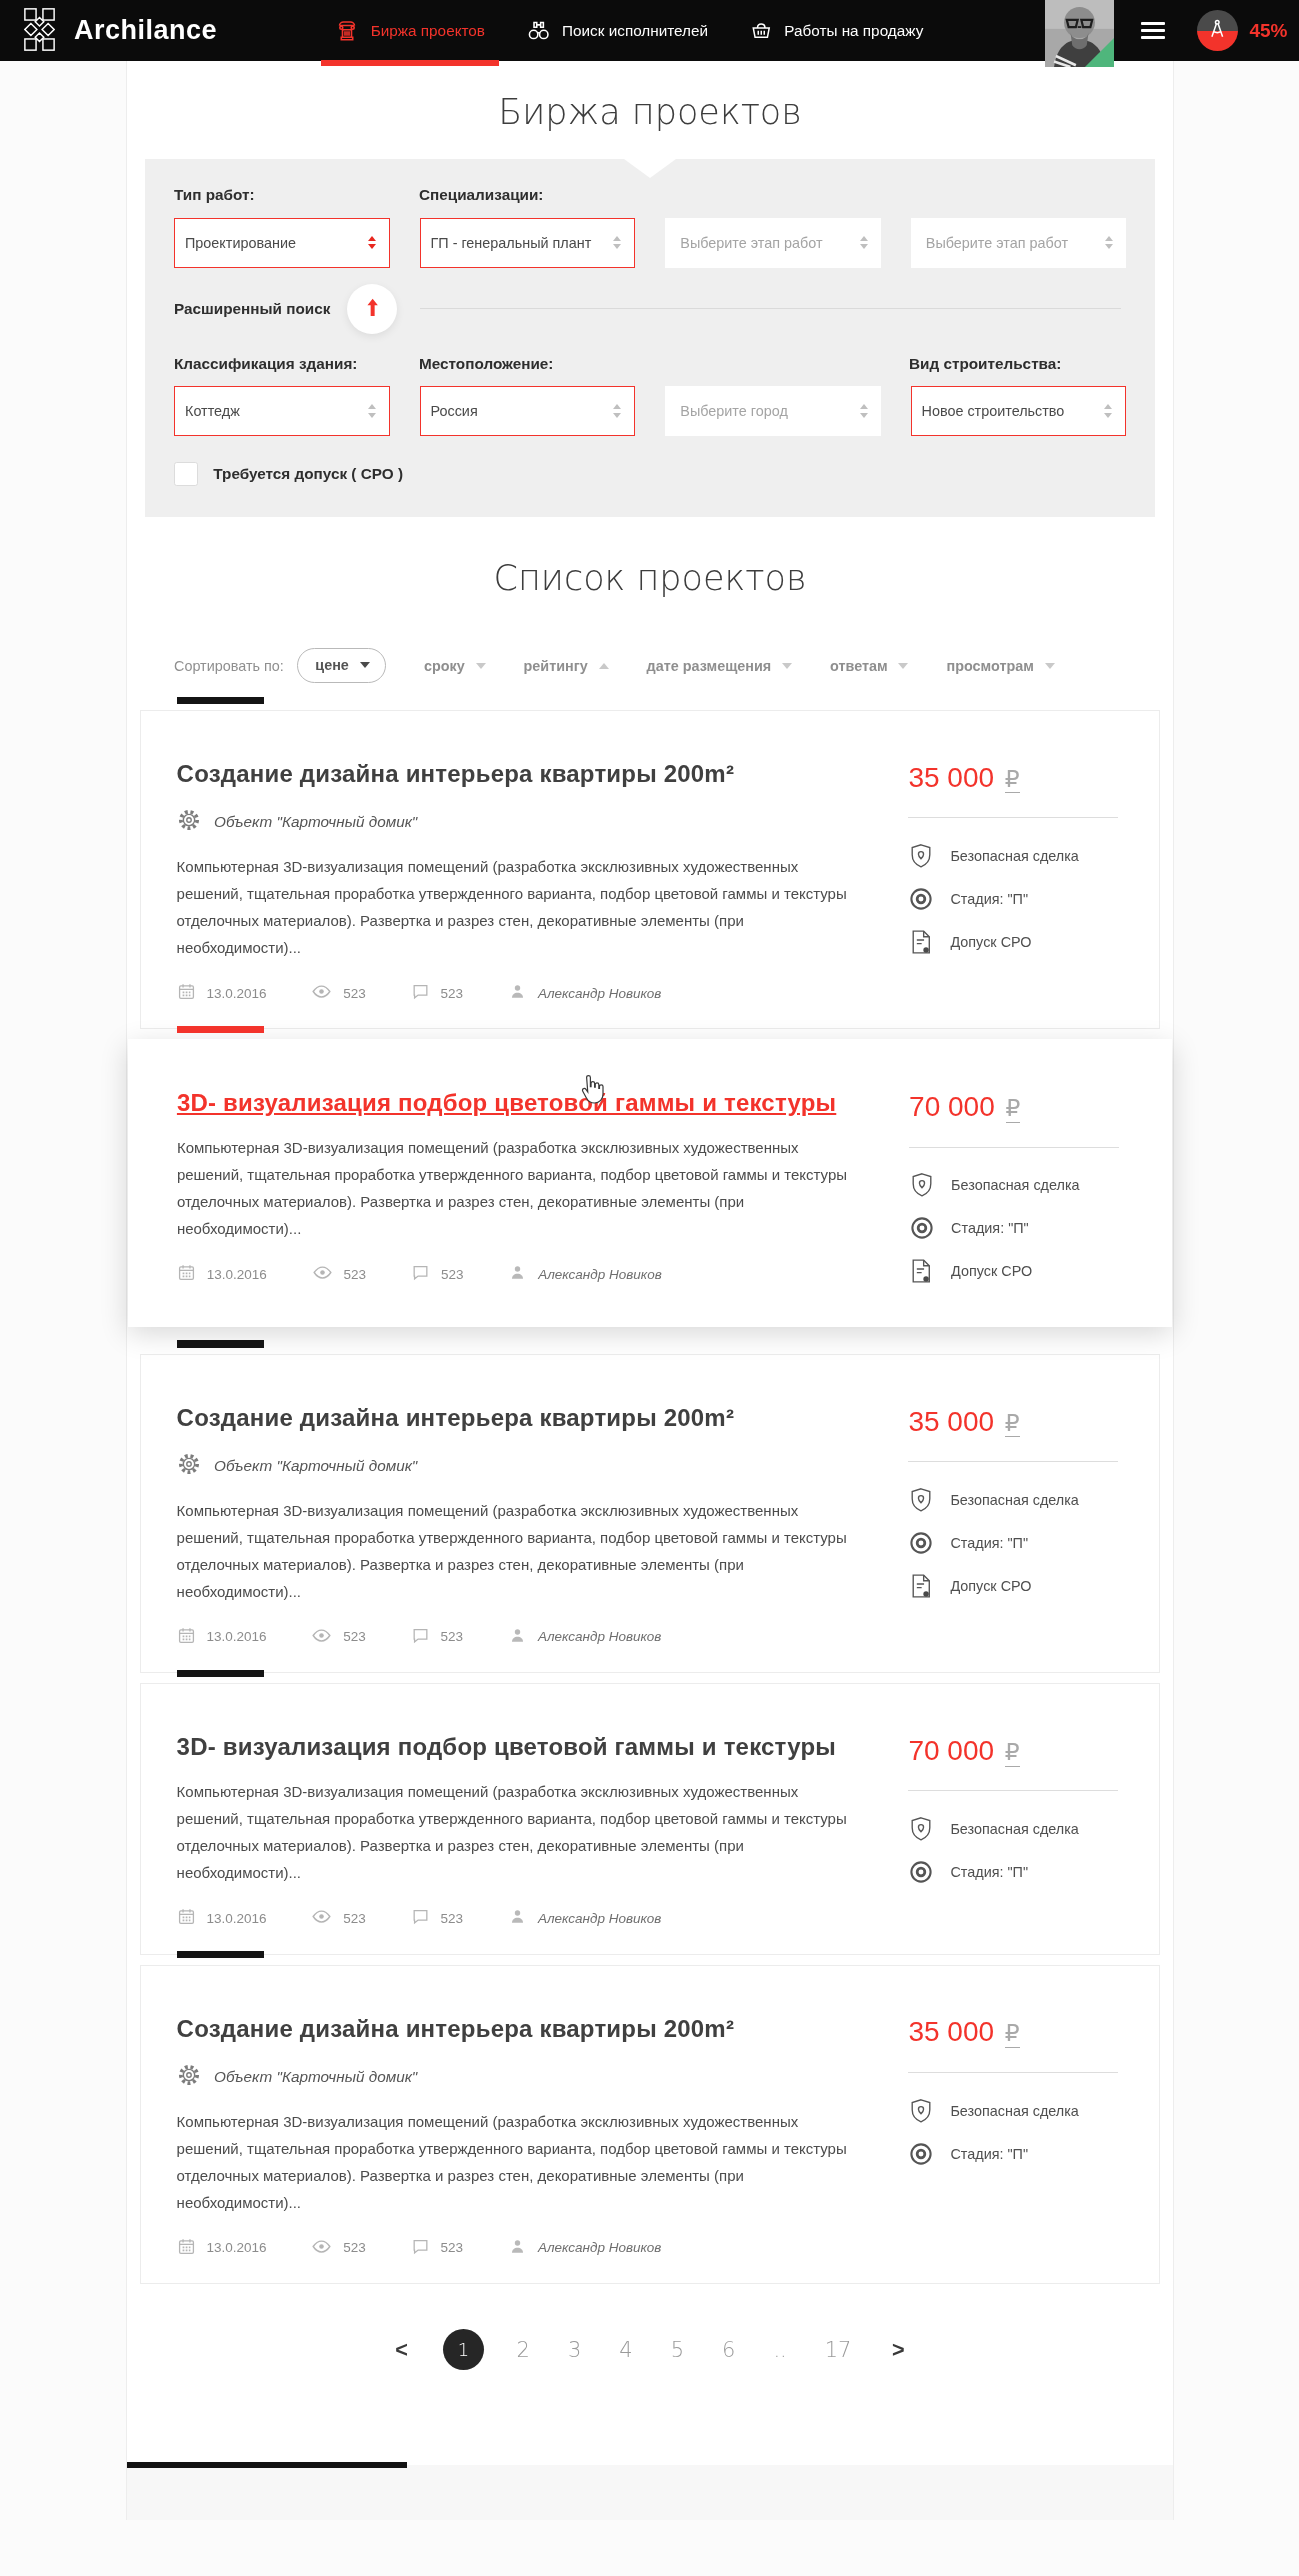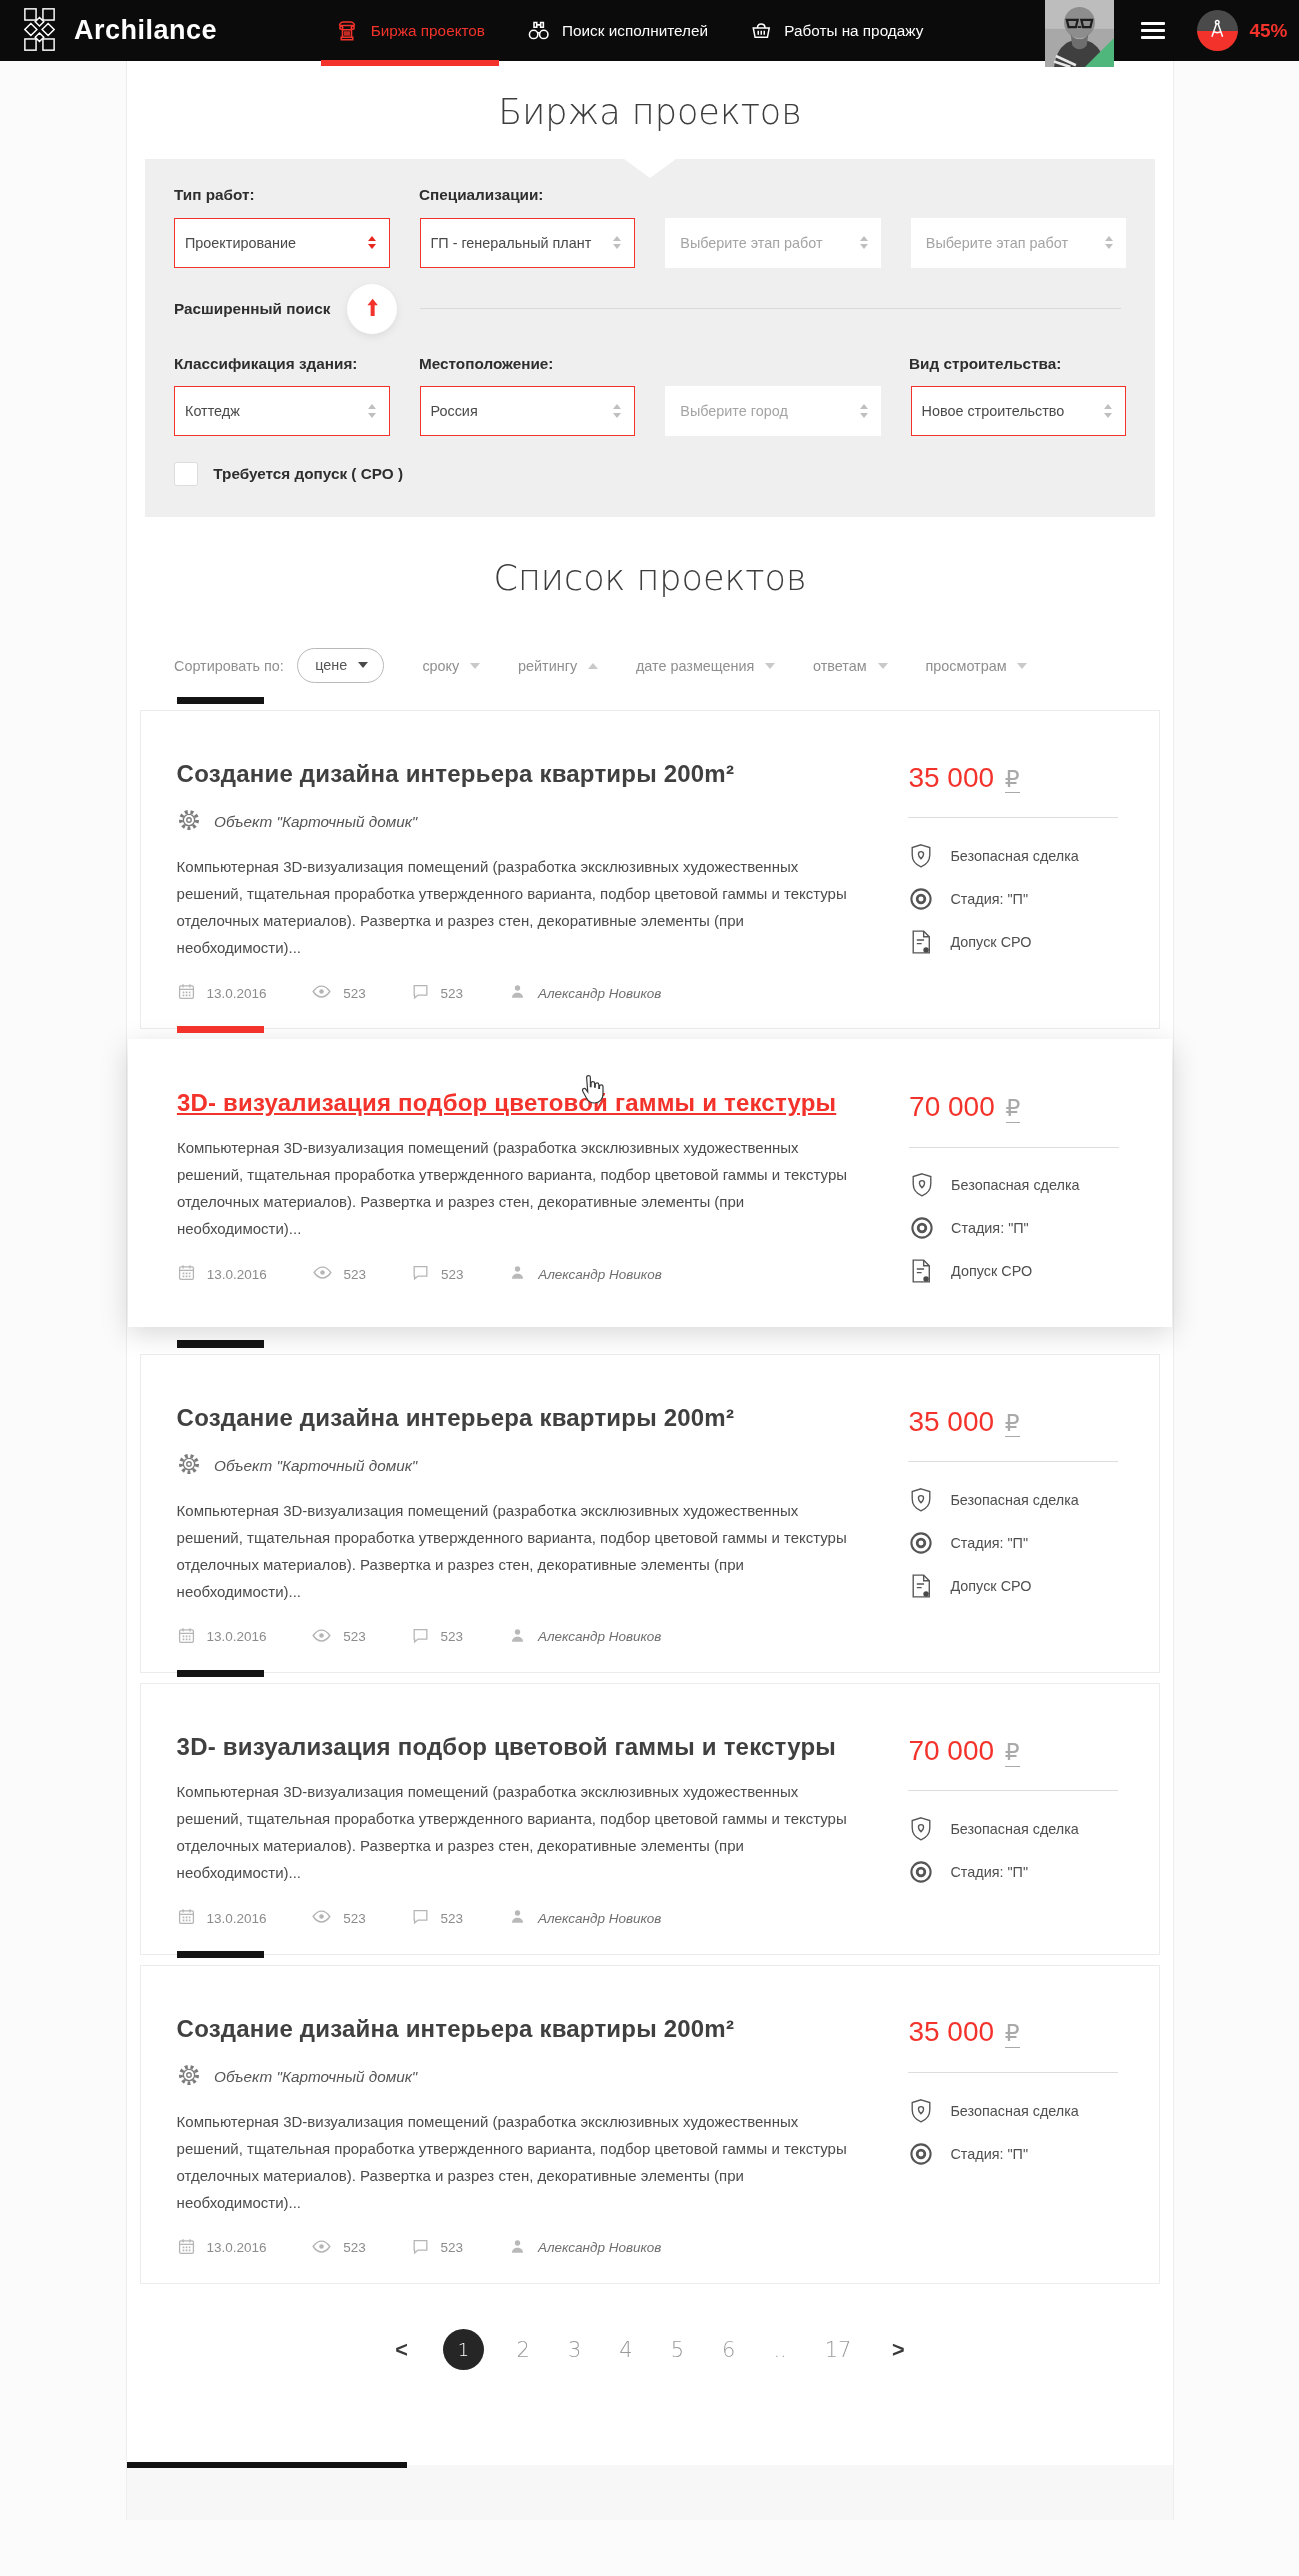--- a/index.html
+++ b/index.html
@@ -53,21 +53,21 @@
   .advanced-circle { width:50px; height:50px; background:#fff; border-radius:50%; margin-left:17px; display:flex; align-items:center; justify-content:center; box-shadow:0 2.7px 8px rgba(0,0,0,.08); cursor:pointer; flex-shrink:0; }
   .advanced-line { flex:1; height:0.9px; background:#dadada; margin:0 5.4px 0 22.5px; }
   .labels-row2 { margin-top:21px; margin-bottom:13.5px; }
   .sro-row { margin-top:26px; display:flex; align-items:center; gap:15.3px; }
   .checkbox { width:24px; height:24px; background:#fff; border:0.9px solid #dcdcdc; border-radius:2.7px; cursor:pointer; flex-shrink:0; }
   .sro-label { font-size:15.3px; font-weight:bold; color:#2e2e2e; }
 
   
   .sort-row { margin:50px 47px 0; display:flex; align-items:center; }
   .sort-label { color:#8f8f8f; font-size:14.4px; }
-  .sort-opts { display:flex; align-items:center; }
+  .sort-opts { display:flex; align-items:center;font-weight:bold; }
   .sort-opt { display:flex; align-items:center; gap:10.8px; color:#8f8f8f; font-size:14.4px; margin-left:38px; cursor:pointer; white-space:nowrap; }
   .tri { width:0; height:0; border-left:5.4px solid transparent; border-right:5.4px solid transparent; }
   .tri.down { border-top:6.3px solid #c9c9c9; }
   .tri.up { border-bottom:6.3px solid #c9c9c9; }
   .sort-opt.selected { border:0.9px solid #b9b9b9; border-radius:18px; padding:8px 15.3px 9px 17px; margin-left:13.5px; color:#555; }
   .sort-opt.selected .tri.down { border-top-color:#4a4a4a; }
 
   
   .cards { margin:27px 12.6px 0; }
   .card { position:relative; background:#fff; border:0.9px solid #ececec; margin-bottom:10px; padding:49px 41px 23.4px 36px; display:flex; }

